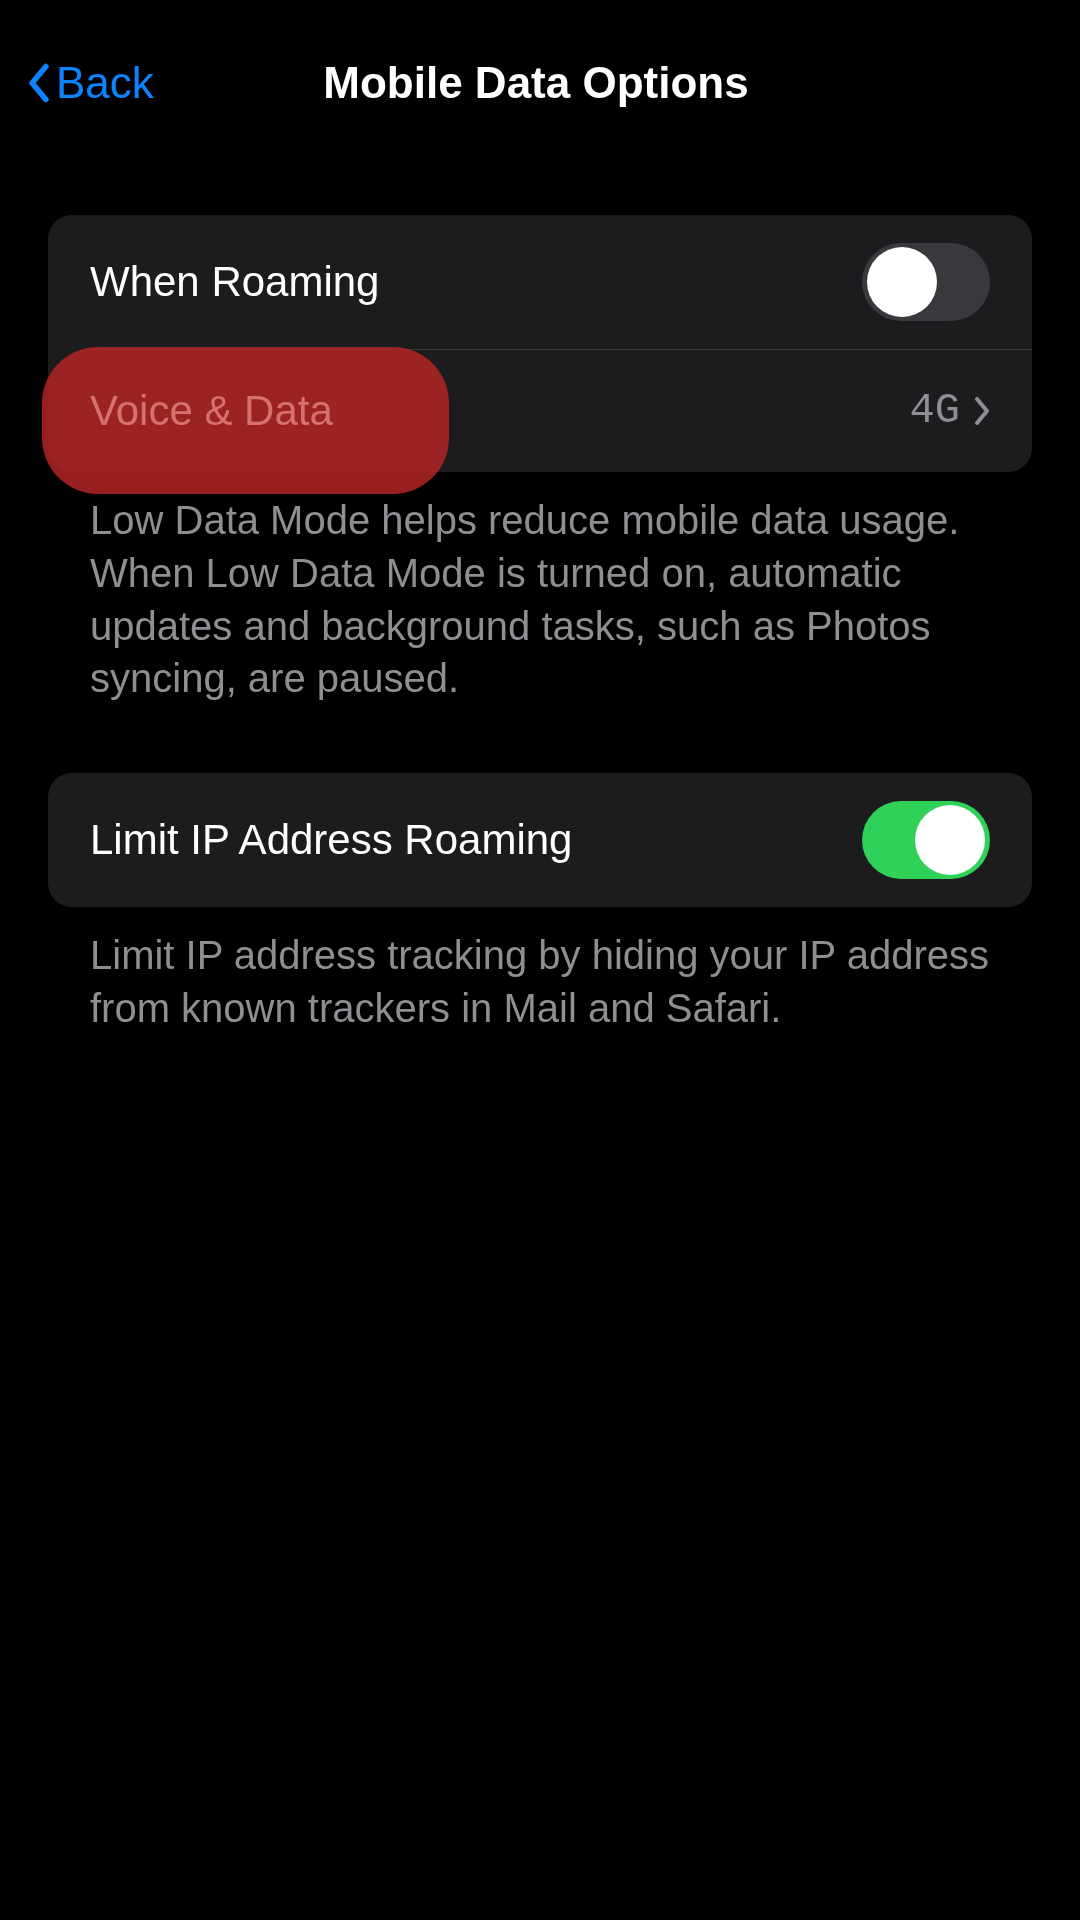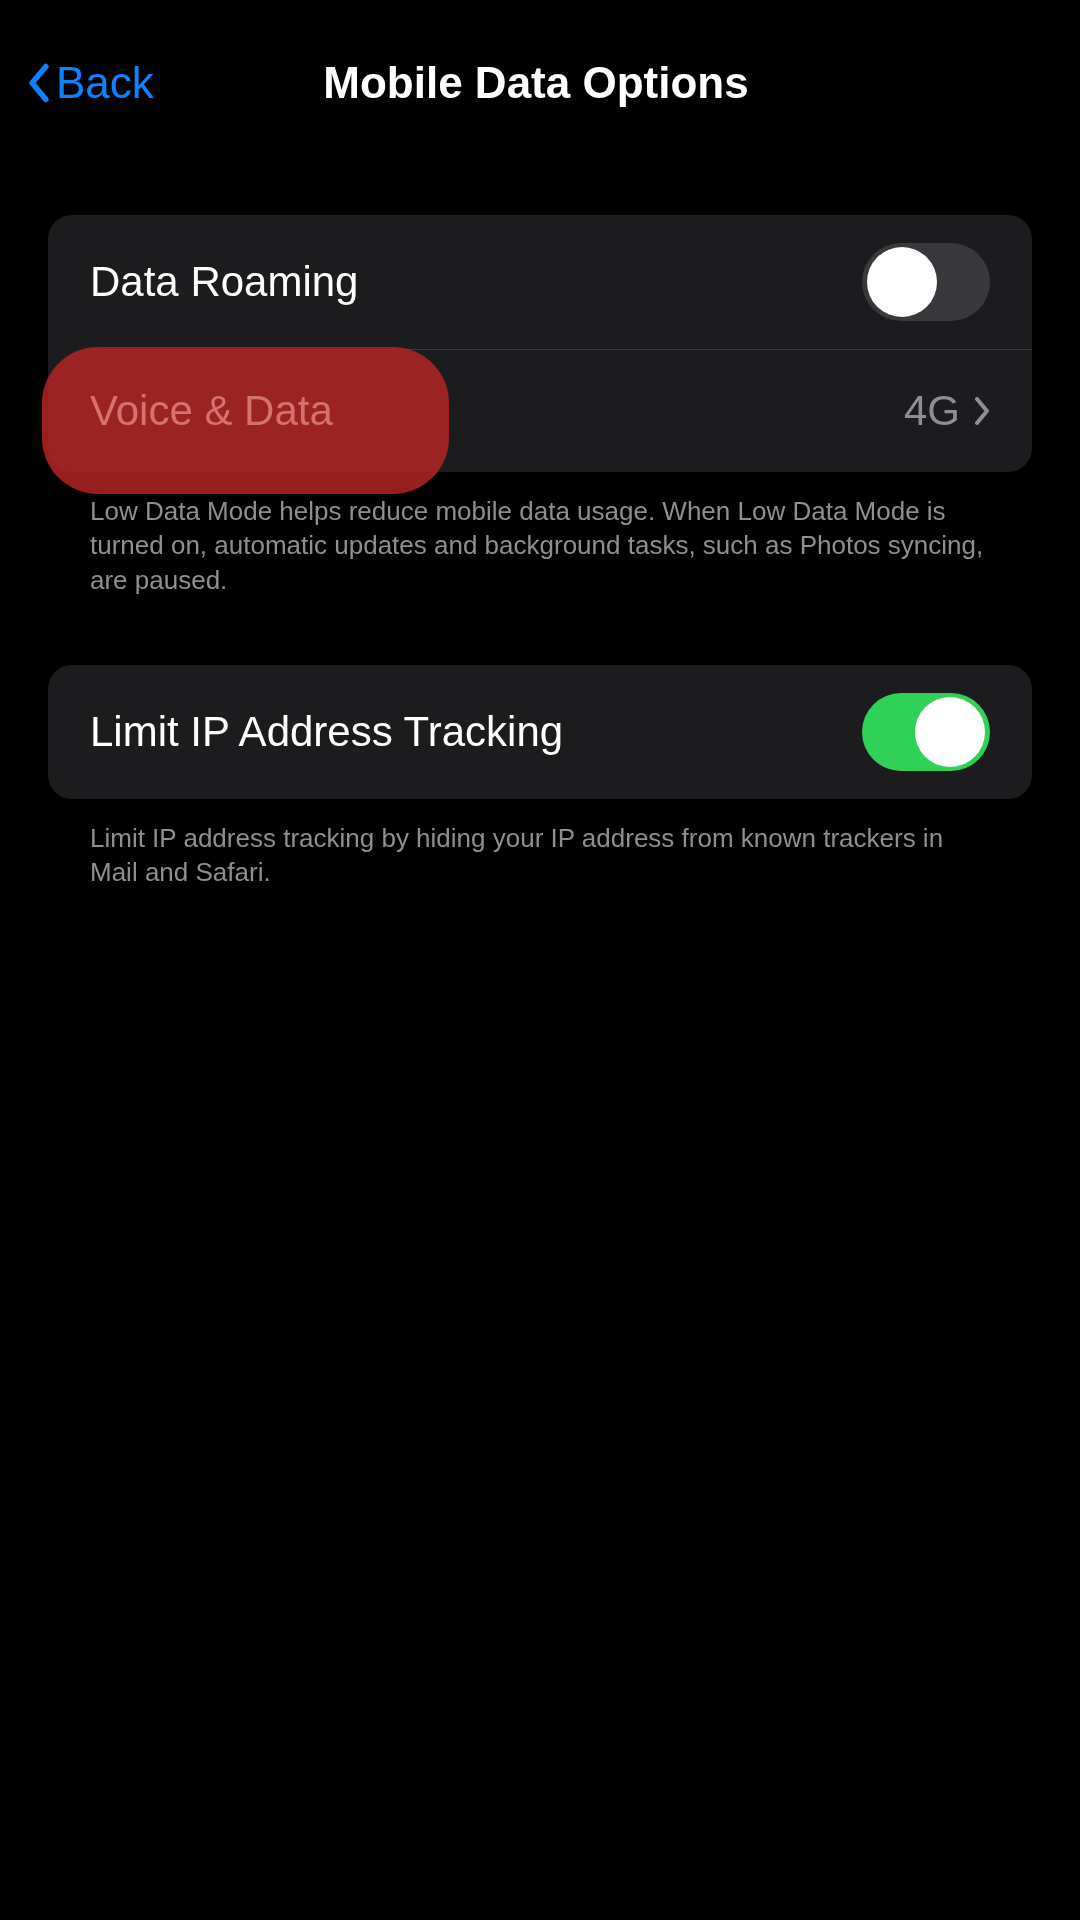--- a/index.html
+++ b/index.html
@@ -67,20 +67,21 @@
     .row-label {
       font-size: 42px;
       color: #fff;
       font-weight: 400;
       z-index: 3;
     }
     .row-right {
       display: flex;
       align-items: center;
       gap: 14px;
+      font-family: Liberation Mono, monospace;
     }
     .row-value {
       font-size: 42px;
       color: #8e8e93;
     }
     .chevron-right {
       width: 16px;
       height: 28px;
     }
     .separator {
@@ -110,21 +111,21 @@
       top: 4px;
     }
     .toggle-off .toggle-knob {
       left: 5px;
     }
     .toggle-on .toggle-knob {
       right: 5px;
     }
     .footer-text {
       color: #8e8e93;
-      font-size: 26px;
+      font-size: 40px;
       line-height: 1.32;
       padding: 0 42px 0 42px;
       margin-top: -28px;
       margin-bottom: 68px;
     }
     .highlight-pill {
       position: absolute;
       left: -6px;
       top: -3px;
       width: 407px;
@@ -150,21 +151,21 @@
     </svg>
     <span class="back-label">Back</span>
   </div>
   <div class="title">Mobile Data Options</div>
 </div>
 
 <div class="content">
 
   <div class="group">
     <div class="row">
-      <span class="row-label">Data Roaming</span>
+      <span class="row-label">When Roaming</span>
       <div class="toggle toggle-off">
         <div class="toggle-knob"></div>
       </div>
     </div>
     <div class="separator"></div>
     <div class="row voice-data-row">
       <div class="highlight-pill"></div>
       <span class="row-label voice-data-label">Voice &amp; Data</span>
       <div class="row-right">
         <span class="row-value">4G</span>
@@ -172,21 +173,21 @@
           <path d="M3 2 L13 14 L3 26" stroke="#8e8e93" stroke-width="4" stroke-linecap="round" stroke-linejoin="round"></path>
         </svg>
       </div>
     </div>
   </div>
 
   <div class="footer-text">Low Data Mode helps reduce mobile data usage. When Low Data Mode is turned on, automatic updates and background tasks, such as Photos syncing, are paused.</div>
 
   <div class="group">
     <div class="row">
-      <span class="row-label">Limit IP Address Tracking</span>
+      <span class="row-label">Limit IP Address Roaming</span>
       <div class="toggle toggle-on">
         <div class="toggle-knob"></div>
       </div>
     </div>
   </div>
   <div class="footer-text">Limit IP address tracking by hiding your IP address from known trackers in Mail and Safari.</div>
 
 </div>
 
 </body></html>

